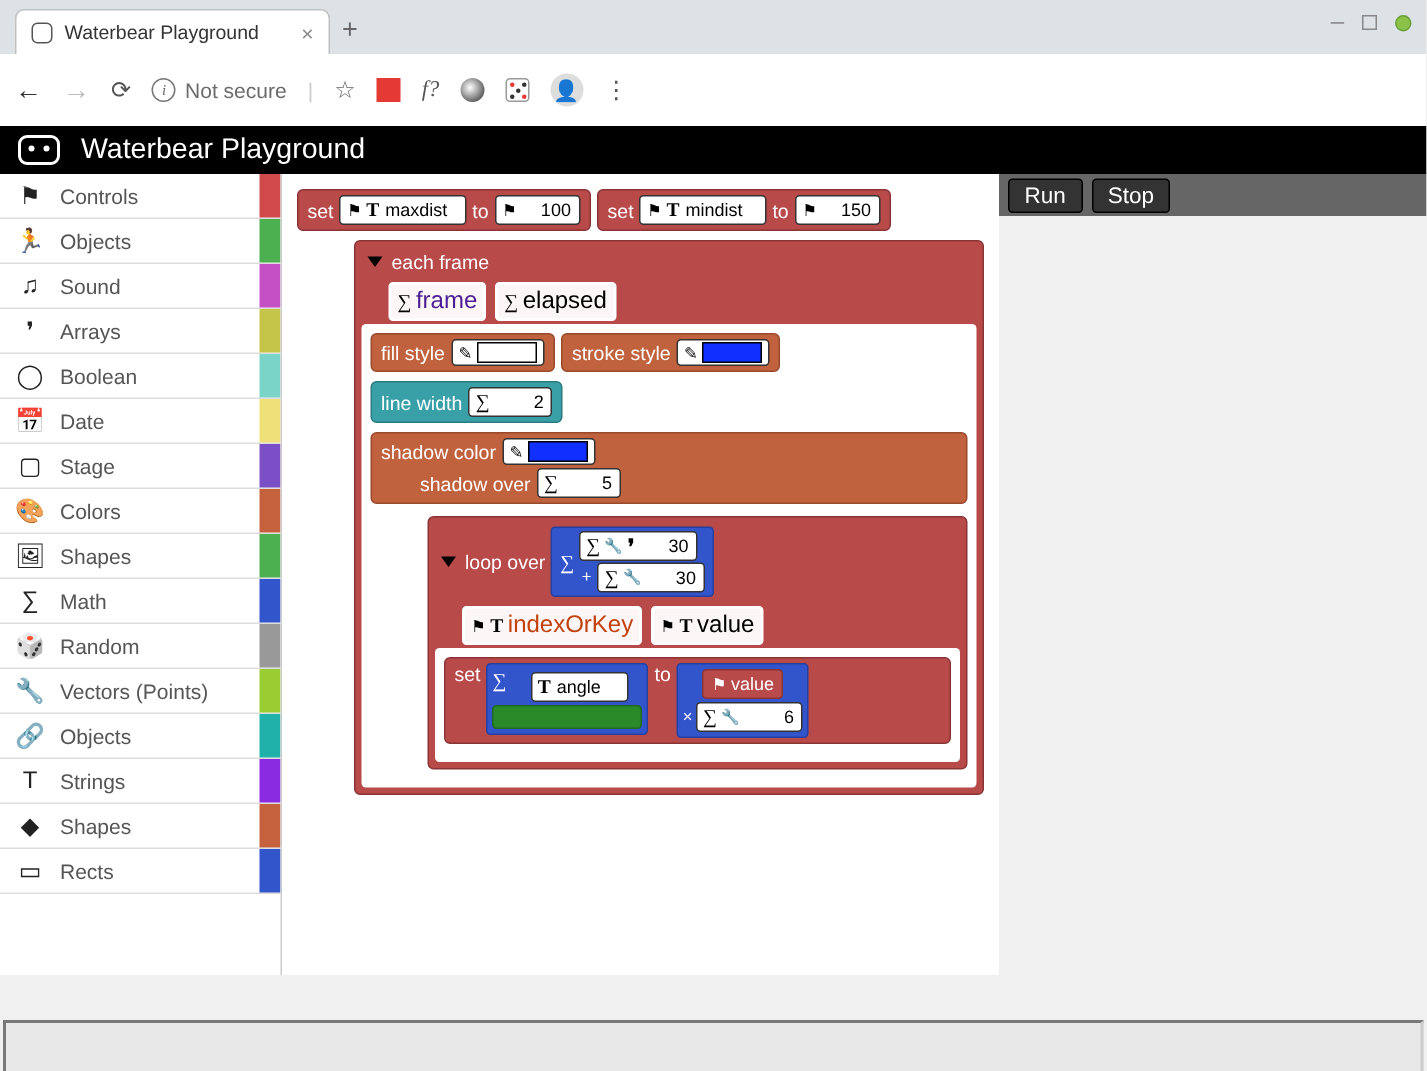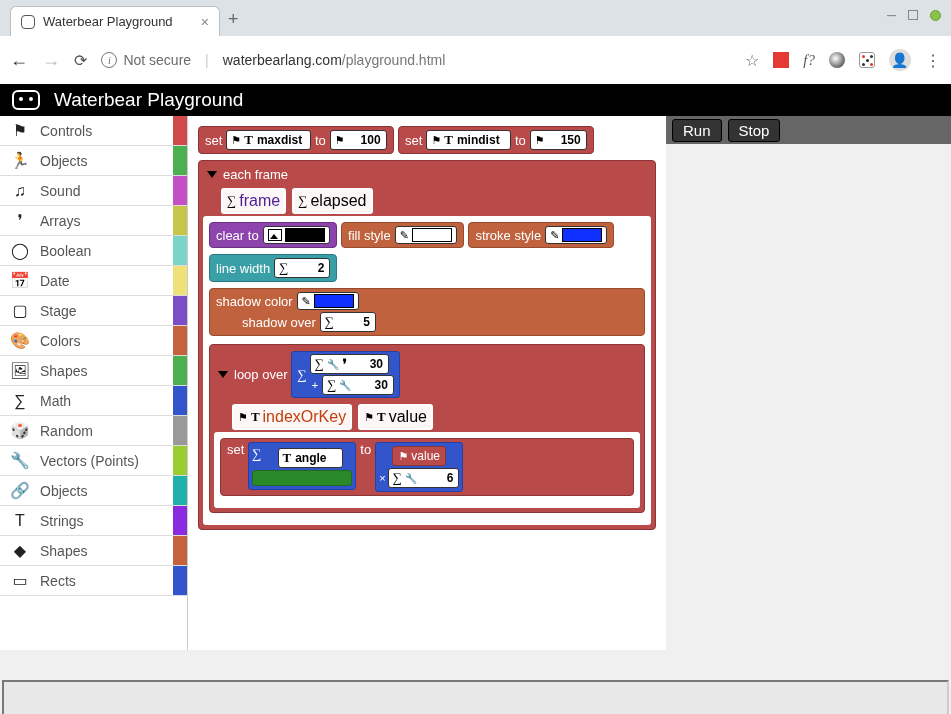--- a/index.html
+++ b/index.html
@@ -65,38 +65,38 @@
 
 .block { border-radius: 4px; padding: 3px 6px; margin-bottom: 6px; font-size: 13px; color: #fff; display: inline-flex; align-items: center; gap: 4px; flex-wrap: wrap; }
 .b-red { background: #b84a4a; border: 1px solid #8a3535; }
 .b-purple { background: #8e44ad; border: 1px solid #6a2f85; }
 .b-orange { background: #c0623d; border: 1px solid #9a4a2c; }
 .b-teal { background: #3aa0a8; border: 1px solid #2a7a80; }
 .b-blue { background: #3355cc; border: 1px solid #2540a0; }
 .b-green { background: #2a8a2a; border: 1px solid #1f6a1f; }
 
 .slot { background: #fff; border: 1px solid #333; border-radius: 3px; padding: 1px 4px; display: inline-flex; align-items: center; gap: 3px; color: #000; font-size: 12px; }
-.slot input { border: none; width: 50px; font-size: 12px; padding: 1px; background: #fff; font-weight: bold; }
+.slot input { border: none; width: 50px; font-size: 12px; padding: 1px; background: #fff; }
 .slot input.num { width: 34px; text-align: right; }
 .flag-ico { color: #000; font-size: 11px; }
 .t-ico { font-family: serif; font-weight: bold; font-size: 13px; }
 .sigma-ico { font-family: serif; font-size: 13px; }
 .img-ico { width: 14px; height: 12px; border: 1px solid #000; background: #fff; display: inline-block; position: relative; }
 .img-ico::after { content: ''; position: absolute; bottom: 1px; left: 1px; width: 0; height: 0; border-left: 4px solid transparent; border-right: 4px solid transparent; border-bottom: 5px solid #000; }
 .color-swatch { width: 40px; height: 14px; border: 1px solid #000; display: inline-block; }
 .sw-black { background: #000; }
 .sw-white { background: #fff; }
 .sw-blue { background: #1030ff; }
 .pen-ico { font-size: 11px; }
 .key-ico { font-size: 10px; }
 .comma-ico { font-size: 14px; font-weight: bold; }
 
 .triangle { width: 0; height: 0; border-left: 5px solid transparent; border-right: 5px solid transparent; border-top: 7px solid #000; display: inline-block; margin-right: 2px; }
 
-.container-block { border-radius: 4px; padding: 4px; margin-bottom: 6px; }
+.container-block { border-radius: 4px; padding: 4px; margin-bottom: 6px; margin-left: 38px; }
 .c-header { padding: 2px 4px; font-size: 13px; color: #fff; display: flex; align-items: center; gap: 4px; flex-wrap: wrap; }
 .c-body { background: #fff; border-radius: 3px; padding: 6px; margin-top: 2px; }
 .nested-slot { background: rgba(255,255,255,0.95); border: 2px solid #fff; border-radius: 3px; padding: 2px 4px; display: inline-flex; align-items: center; gap: 3px; }
 .mini-block { border-radius: 3px; padding: 2px 5px; display: inline-flex; align-items: center; gap: 3px; font-size: 12px; color: #fff; }
 
 
 .output { width: 285px; background: #000; position: relative; overflow: hidden; }
 
 
 .bottom-bar { height: 36px; background: #e8e8e8; border: 2px inset #ccc; margin: 2px; }
@@ -140,23 +140,20 @@
   </div>
   <div class="addr-bar">
     <span class="nav-btn">←</span>
     <span class="nav-btn disabled">→</span>
     <span class="reload">⟳</span>
     <div class="secure-info">
       <span class="info-icon">i</span>
       <span>Not secure</span>
     </div>
     <span class="divider-v">|</span>
-    <div class="url">
-      <span>waterbearlang.com</span><span class="path">/playground.html</span>
-    </div>
     <div class="addr-right">
       <span class="star">☆</span>
       <span class="ext-flip"></span>
       <span class="ext-f">f?</span>
       <span class="ext-circle"></span>
       <span class="ext-die"></span>
       <span class="avatar">👤</span>
       <span class="menu-dots">⋮</span>
     </div>
   </div>
@@ -298,27 +295,20 @@
                 <span class="sigma-ico">∑</span>
                 <span style="color:#4c1d95">frame</span>
               </span>
               <span class="nested-slot">
                 <span class="sigma-ico">∑</span>
                 <span style="color:#000">elapsed</span>
               </span>
             </div>
             <div class="c-body">
 
-              <div class="block b-purple">
-                <span>clear to</span>
-                <span class="slot">
-                  <span class="img-ico"></span>
-                  <span class="color-swatch sw-black"></span>
-                </span>
-              </div>
 
               <div class="block b-orange">
                 <span>fill style</span>
                 <span class="slot">
                   <span class="pen-ico">✎</span>
                   <span class="color-swatch sw-white"></span>
                 </span>
               </div>
 
               <div class="block b-orange">

